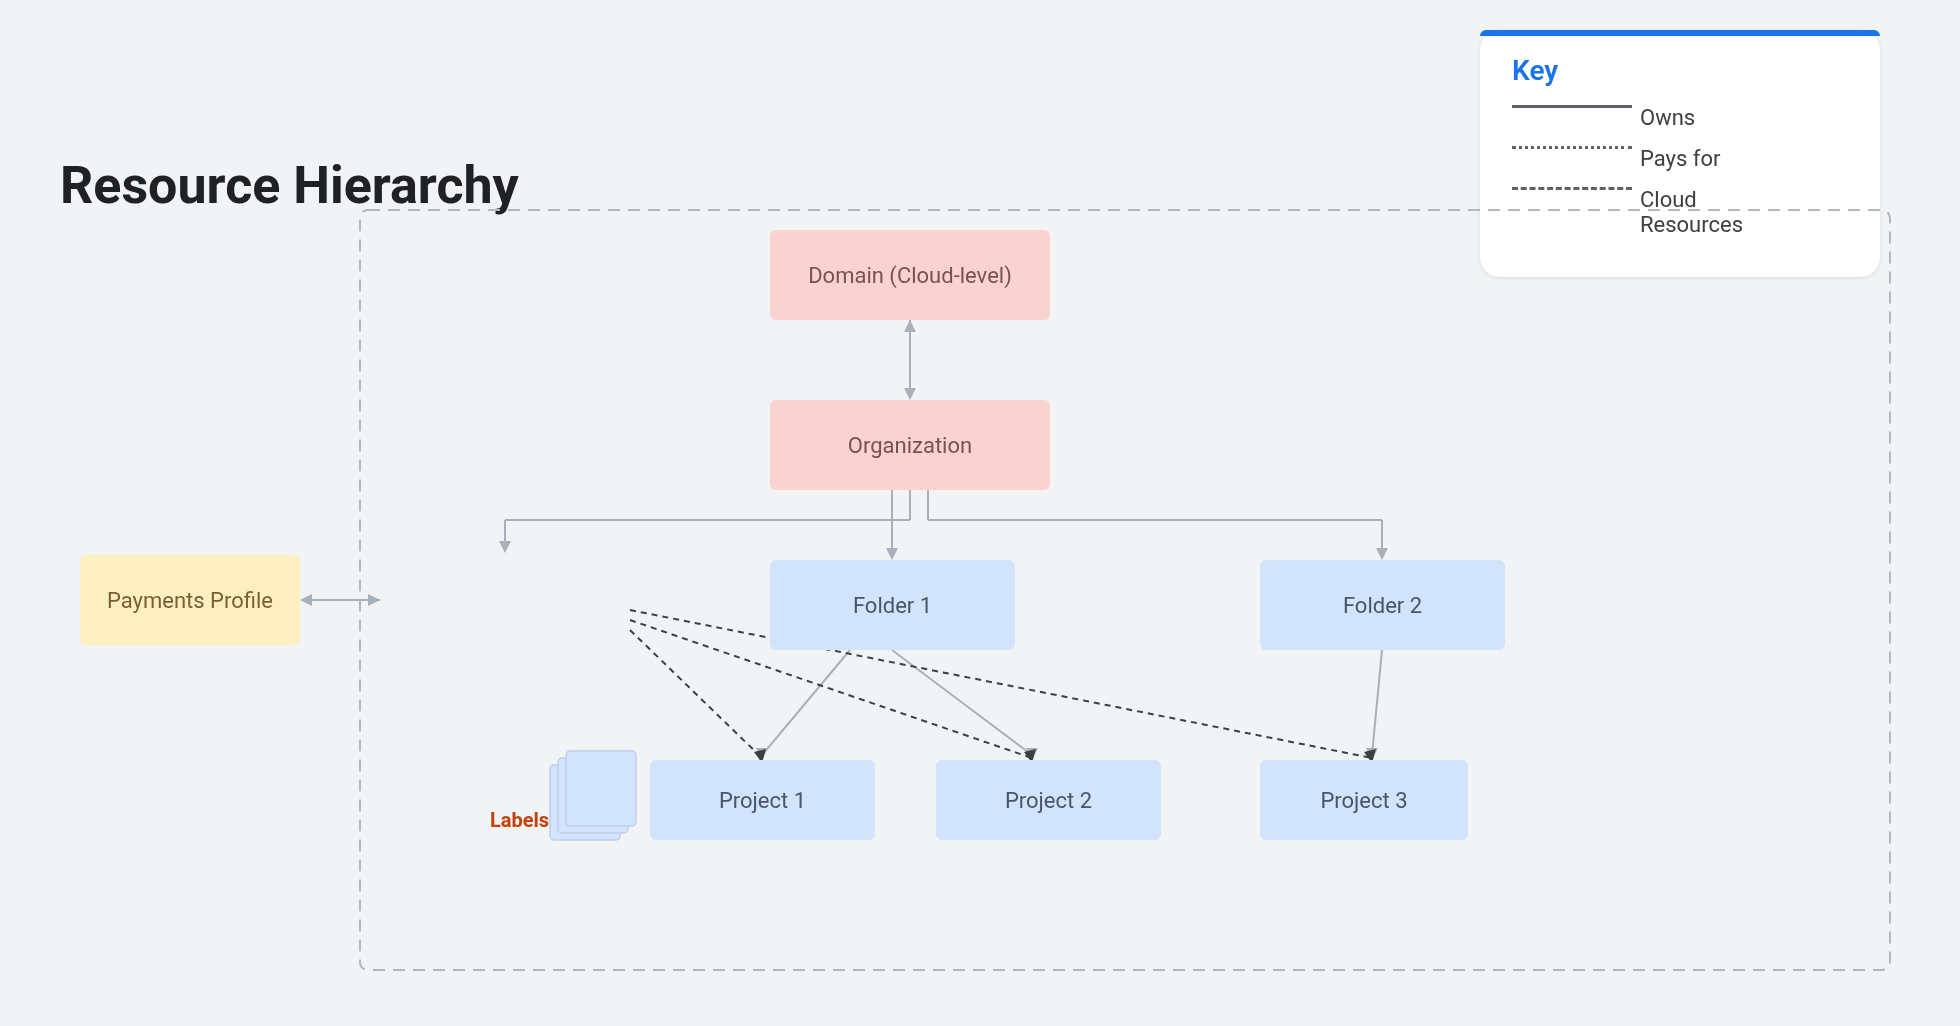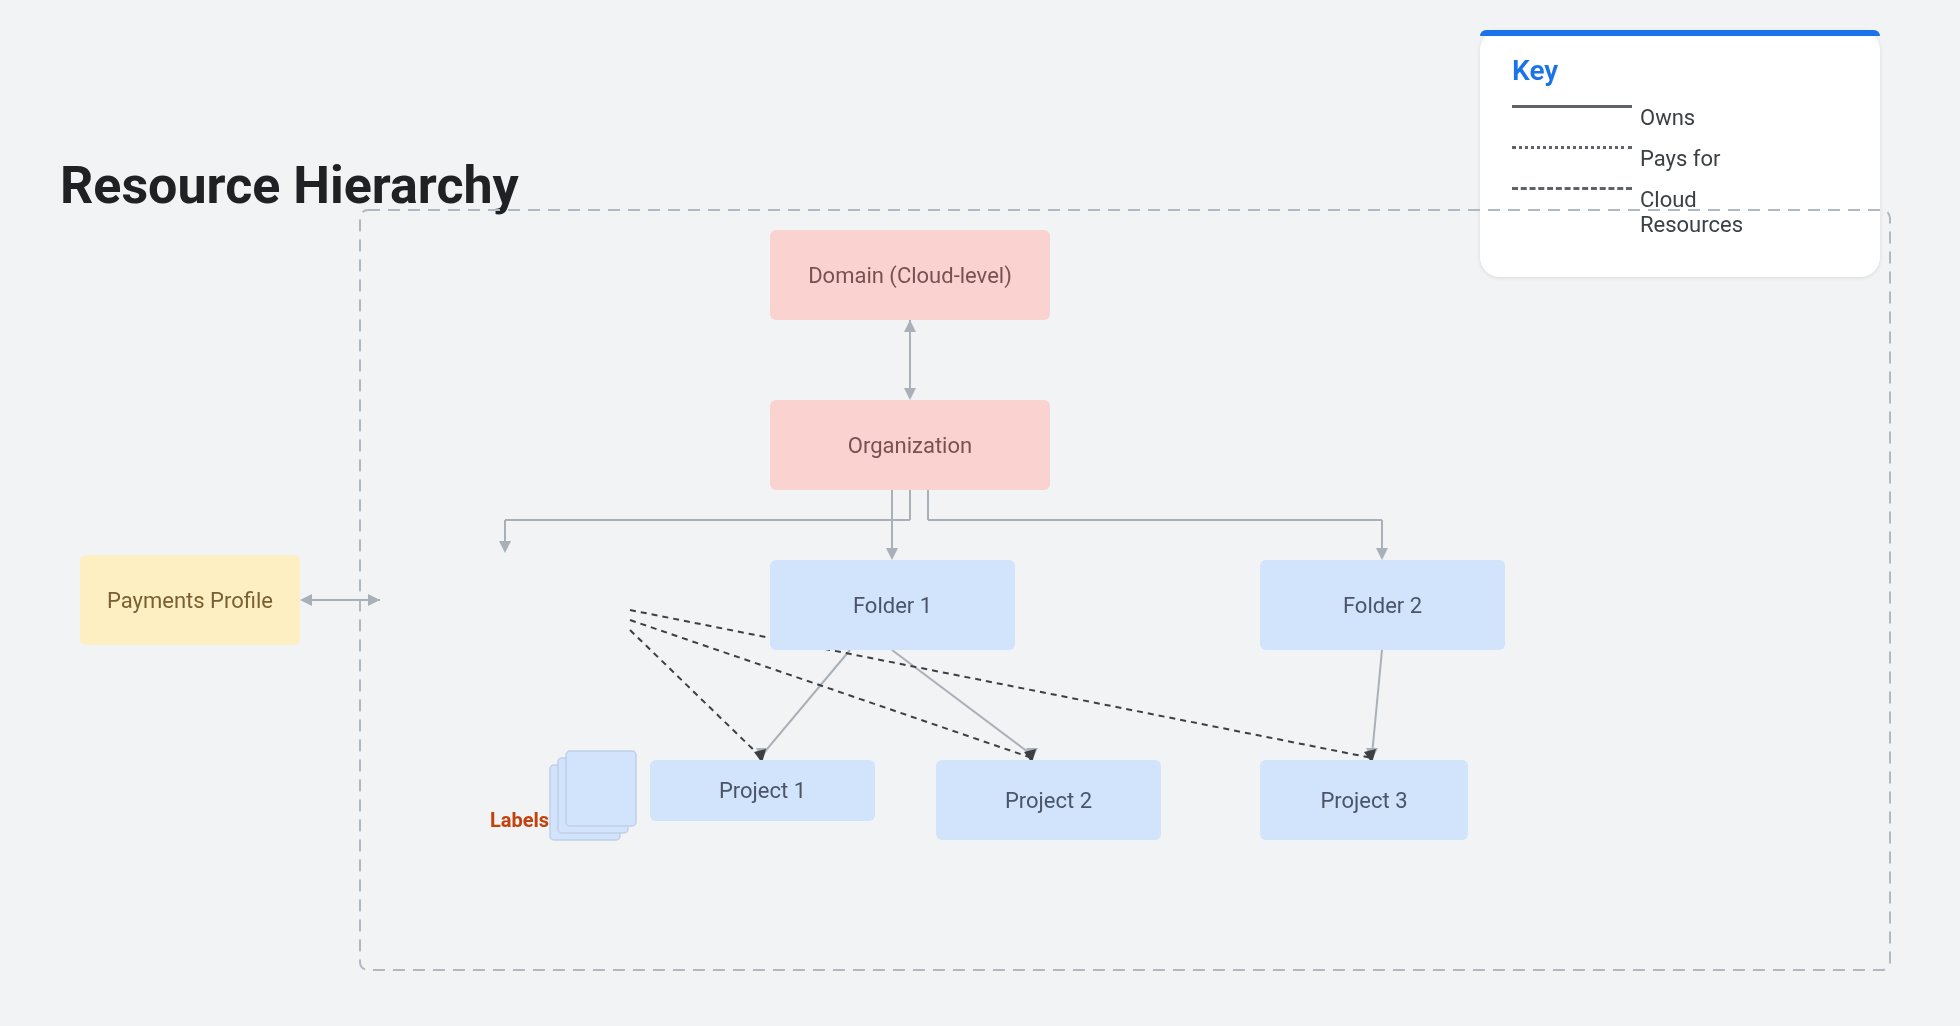--- a/index.html
+++ b/index.html
@@ -141,21 +141,21 @@
       width: 245px; height: 90px;
     }
     
     .node-folder2 {
       left: 1220px; top: 360px;
       width: 245px; height: 90px;
     }
     
     .node-proj1 {
       left: 610px; top: 560px;
-      width: 225px; height: 61px;
+      width: 225px; height: 80px;
     }
     
     .node-proj2 {
       left: 880px; top: 560px;
       width: 225px; height: 80px; margin-left: 16px;
     }
     
     .node-proj3 {
       left: 1220px; top: 560px;
       width: 208px; height: 80px;

